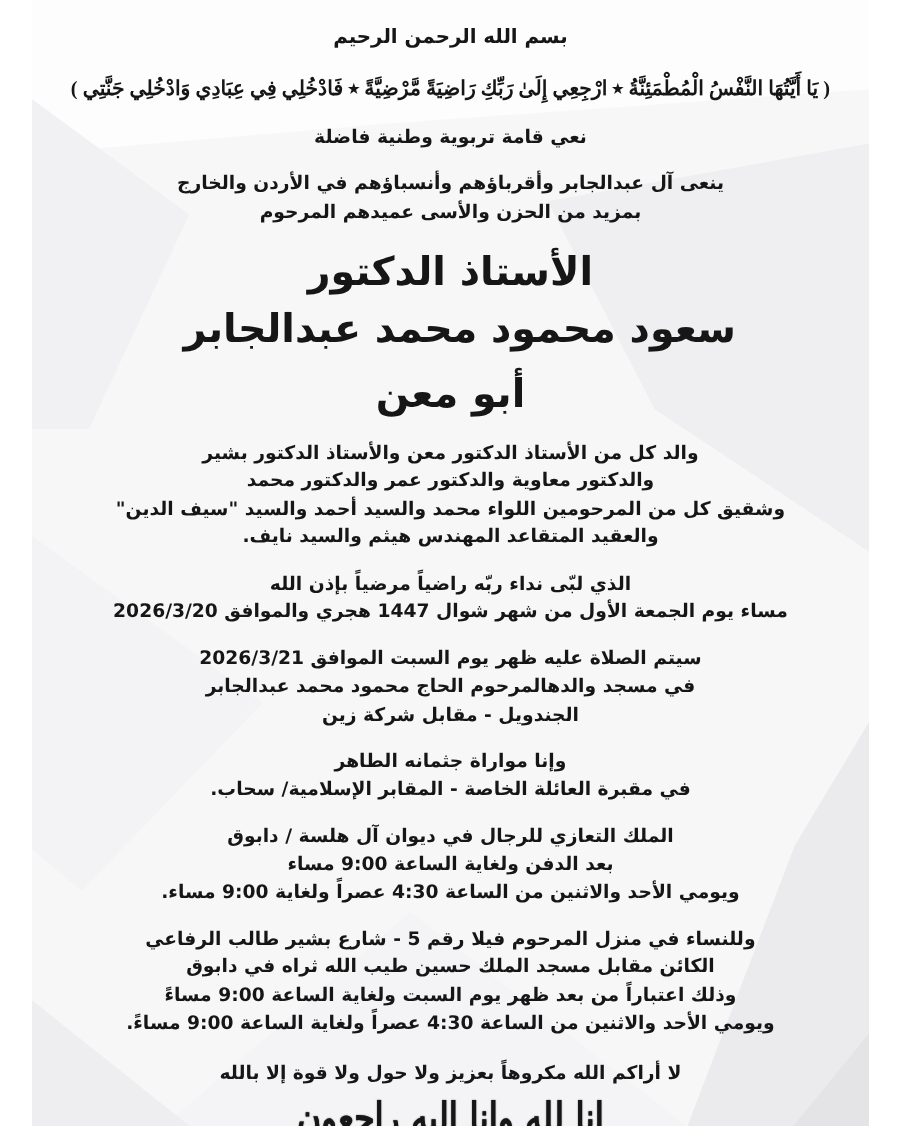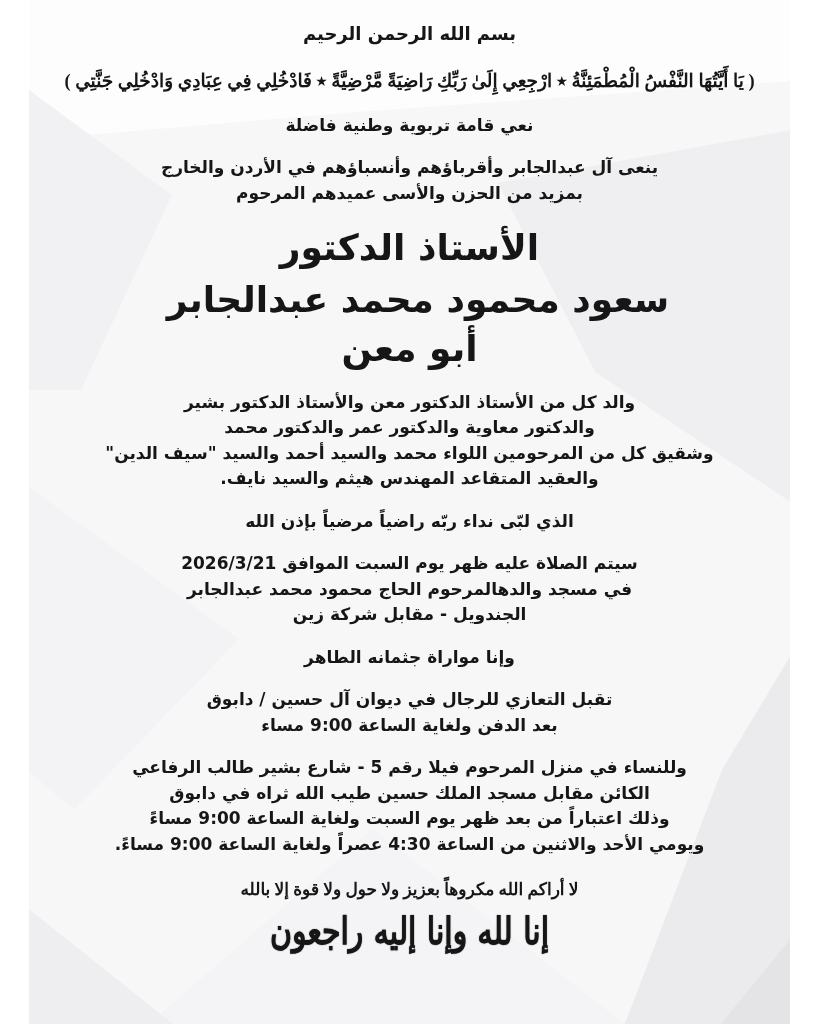--- a/index.html
+++ b/index.html
@@ -38,22 +38,22 @@
     padding-top:20px;
     font-weight:700;
   }
   .line{font-size:17px;line-height:1.5;}
   .basmala{margin:0 0 0 0;font-size:18px;}
   .verse{margin:21px 10px 0 10px;font-size:18.5px;letter-spacing:0;font-family:Liberation Serif, serif;}
   .sec{margin-top:17px;}
   .big{font-size:36px;line-height:1.32;letter-spacing:0;}
   .big-title{margin-top:18px;}
   .big-name{margin-top:4px;padding-left:17px;}
-  .big-kunya{margin-top:2px;}
-  .closing{margin-top:20px;font-family:Liberation Serif, serif;}
+  .big-kunya{margin-top:12px;}
+  .closing{margin-top:20px;}
   .callig{
     margin-top:10px;
     font-family:"DejaVu Serif","Liberation Serif",serif;
     font-size:30px;font-weight:700;
     letter-spacing:-3px;
     transform:scaleY(1.25);
     display:inline-block;
     text-shadow:0 0 1px #222;
   }
   .callig-wrap{text-align:center;}
@@ -91,35 +91,38 @@
 
     <div class="sec">
       <div class="line">والد كل من الأستاذ الدكتور معن والأستاذ الدكتور بشير</div>
       <div class="line">والدكتور معاوية والدكتور عمر والدكتور محمد</div>
       <div class="line">وشقيق كل من المرحومين اللواء محمد والسيد أحمد والسيد "سيف الدين"</div>
       <div class="line">والعقيد المتقاعد المهندس هيثم والسيد نايف.</div>
     </div>
 
     <div class="sec">
       <div class="line">الذي لبّى نداء ربّه راضياً مرضياً بإذن الله</div>
+      <div class="line">مساء يوم الجمعة الأول من شهر شوال 1447 هجري والموافق 2026/3/20</div>
     </div>
 
     <div class="sec">
       <div class="line">سيتم الصلاة عليه ظهر يوم السبت الموافق 2026/3/21</div>
       <div class="line">في مسجد والدهالمرحوم الحاج محمود محمد عبدالجابر</div>
       <div class="line">الجندويل - مقابل شركة زين</div>
     </div>
 
     <div class="sec">
       <div class="line">وإنا مواراة جثمانه الطاهر</div>
+      <div class="line">في مقبرة العائلة الخاصة - المقابر الإسلامية/ سحاب.</div>
     </div>
 
     <div class="sec">
-      <div class="line">تقبل التعازي للرجال في ديوان آل حسين / دابوق</div>
+      <div class="line">الملك التعازي للرجال في ديوان آل هلسة / دابوق</div>
       <div class="line">بعد الدفن ولغاية الساعة 9:00 مساء</div>
+      <div class="line">ويومي الأحد والاثنين من الساعة 4:30 عصراً ولغاية 9:00 مساء.</div>
     </div>
 
     <div class="sec">
       <div class="line">وللنساء في منزل المرحوم فيلا رقم 5 - شارع بشير طالب الرفاعي</div>
       <div class="line">الكائن مقابل مسجد الملك حسين طيب الله ثراه في دابوق</div>
       <div class="line">وذلك اعتباراً من بعد ظهر يوم السبت ولغاية الساعة 9:00 مساءً</div>
       <div class="line">ويومي الأحد والاثنين من الساعة 4:30 عصراً ولغاية الساعة 9:00 مساءً.</div>
     </div>
 
     <div class="line closing">لا أراكم الله مكروهاً بعزيز ولا حول ولا قوة إلا بالله</div>

